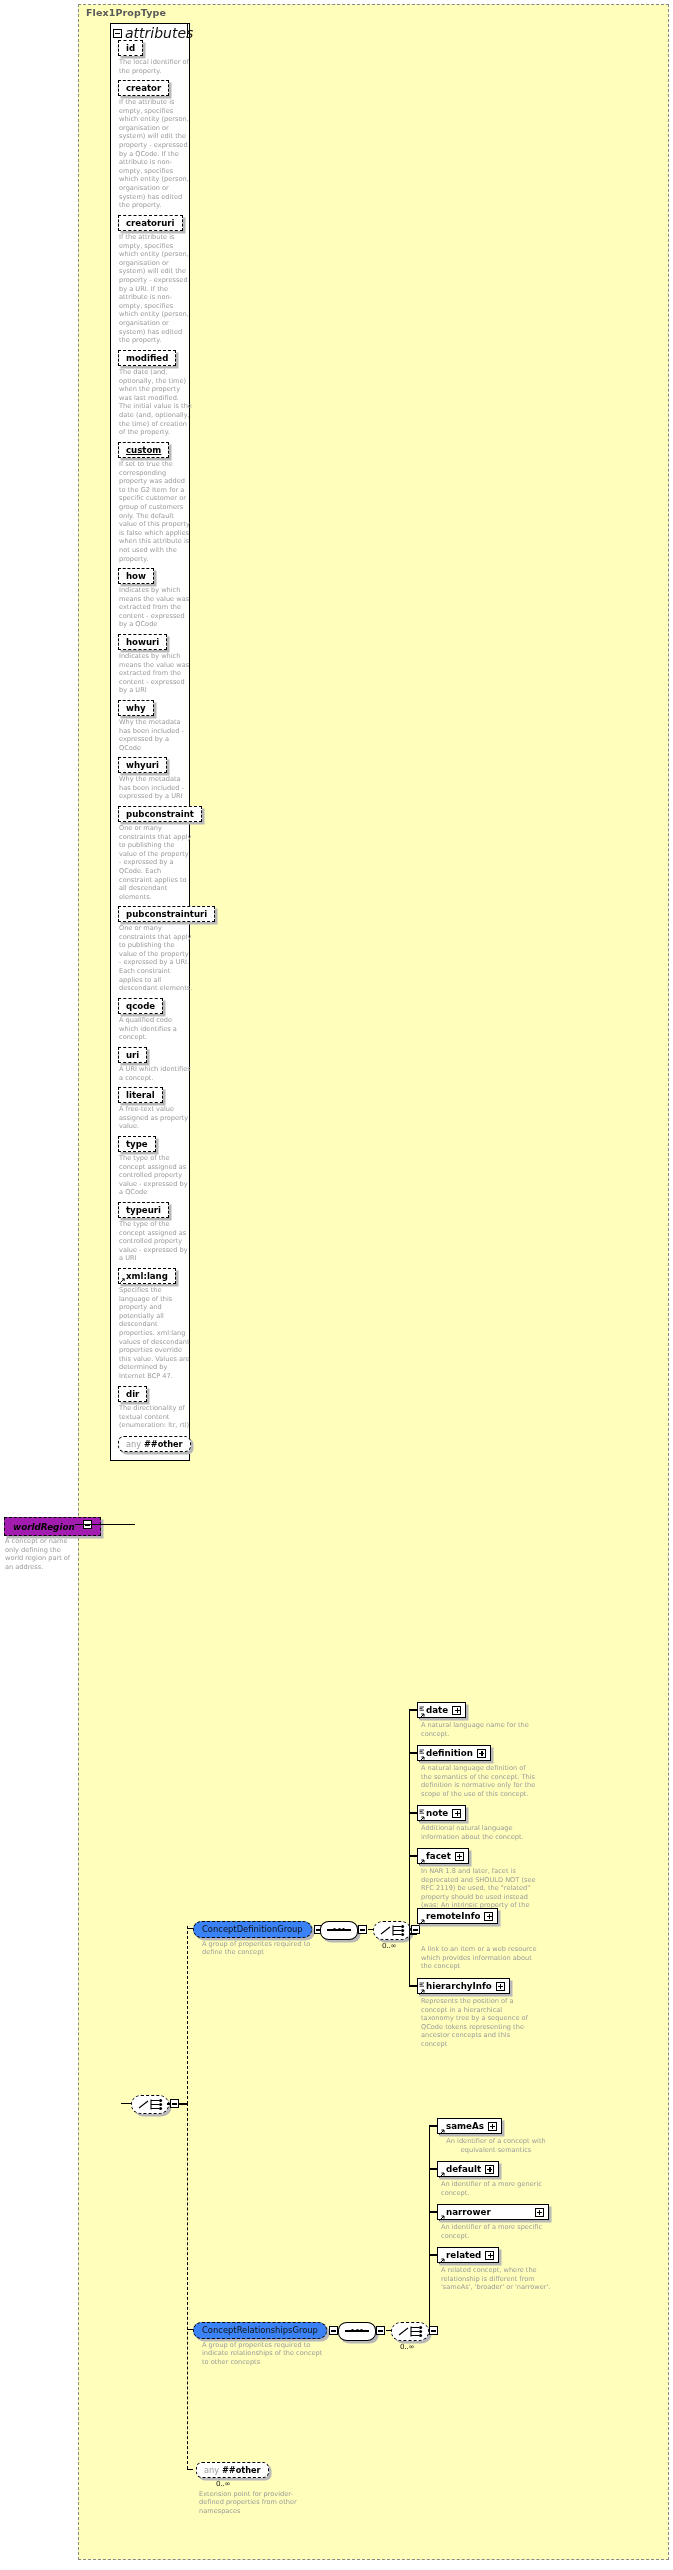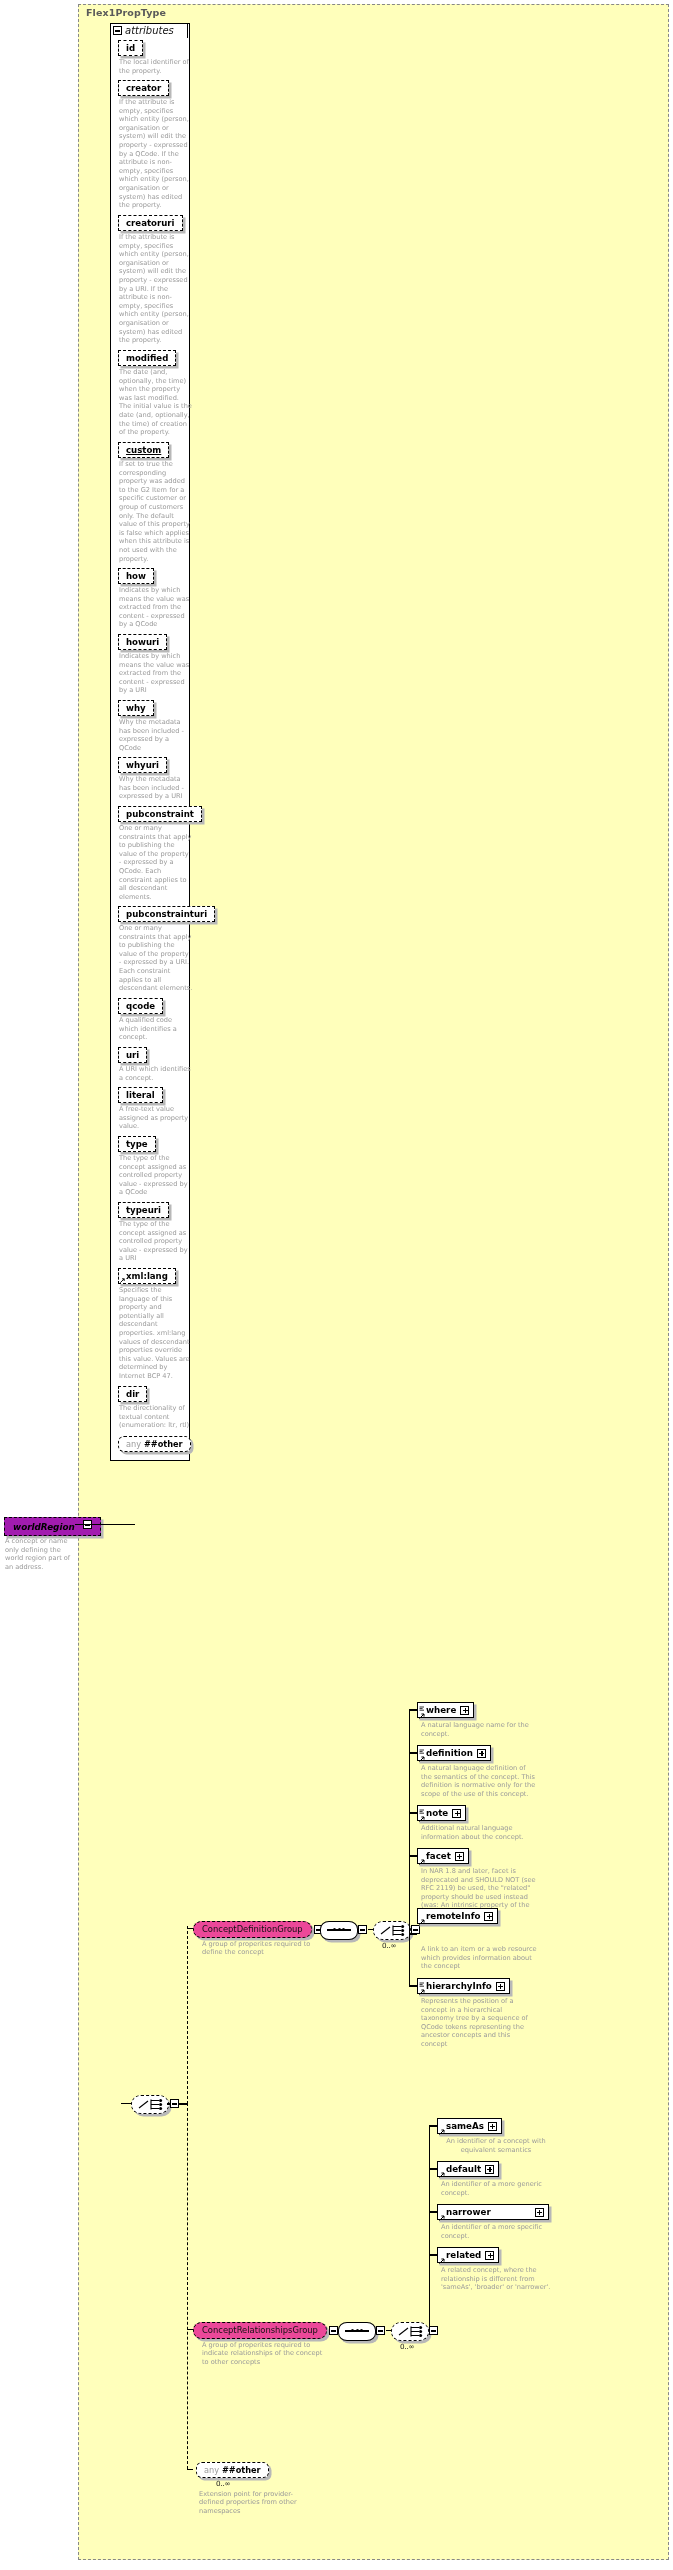--- a/index.html
+++ b/index.html
@@ -26,21 +26,21 @@
     background:#fff;border:1px solid #000;box-sizing:border-box;
   }
   #attr-tab{
     left:110px;top:23px;height:15px;width:78px;
     background:#fff;border:1px solid #000;border-bottom:none;
     box-sizing:border-box;
   }
   #attr-head{
     left:113px;top:25px;display:flex;align-items:center;gap:3px;
   }
-  #attr-head .lbl{font-size:10px;font-style:italic;color:#111;}
+  #attr-head .lbl{font-size:14px;font-style:italic;color:#111;}
 
   
   .exp{
     width:9px;height:9px;border:1.2px solid #000;background:#fff;
     box-sizing:border-box;position:relative;display:inline-block;
     flex:0 0 auto;
   }
   .exp::before{
     content:"";position:absolute;left:1.4px;top:3.4px;width:5px;height:1.2px;background:#000;
   }
@@ -83,21 +83,21 @@
     padding:2px 8px;font-size:8.8px;font-weight:bold;font-style:italic;
     box-shadow:2.5px 2.5px 0 0 #b8b8b8;white-space:nowrap;line-height:11px;
   }
   #root-ann{
     position:absolute;left:5px;top:1537px;width:72px;
     font-size:6.6px;line-height:8.6px;color:#9a9a9a;
   }
 
   
   .group{
-    position:absolute;border:1.3px dashed #000;background:#ec4899;
+    position:absolute;border:1.3px dashed #000;background:#3b82f6;
     border-radius:9px/8px;padding:2px 8px;font-size:8.4px;color:#111;
     box-shadow:2.5px 2.5px 0 0 #b8b8b8;white-space:nowrap;line-height:11px;
   }
   .gann{
     position:absolute;font-size:6.6px;line-height:8.4px;color:#9a9a9a;
   }
 
   
   .seqbox,.chbox{
     position:absolute;width:36px;height:17px;background:#fff;
@@ -247,21 +247,21 @@
     <div class="card" style="left: 382px; top: 1940.5px;">0..∞</div>
     <span class="exp" style="position: absolute; left: 411px; top: 1925px;"></span>
     <div class="ln" style="left: 420.5px; top: 1928.9px; height: 1.2px;"></div>
     <div class="el" style="left: 417px; top: 1702px;">
       <span class="seqmark"><svg width="6" height="6" viewBox="0 0 6 6">
           <path d="M0.5 1 H5 M0.5 2.6 H3.6 M0.5 4.2 H5" stroke="#000" stroke-width="0.8"></path>
         </svg></span>
       <span class="anchor2"><svg width="6" height="6" viewBox="0 0 6 6">
           <path d="M0.4 5.6 L5 1 M5 1 L2.4 1 M5 1 L5 3.6" stroke="#000" stroke-width="1" fill="none"></path>
         </svg></span>
-      <span>where</span>
+      <span>date</span>
       <span class="exp plus"></span>
     </div>
     <div class="ln" style="left: 409px; top: 1709.4px; width: 8px; height: 1.2px;"></div>
     <div class="eann" style="left: 421px; top: 1721px; width: 116px;">A natural language name for the concept.</div>
     <div class="el" style="left: 417px; top: 1745px;">
       <span class="seqmark"><svg width="6" height="6" viewBox="0 0 6 6">
           <path d="M0.5 1 H5 M0.5 2.6 H3.6 M0.5 4.2 H5" stroke="#000" stroke-width="0.8"></path>
         </svg></span>
       <span class="anchor2"><svg width="6" height="6" viewBox="0 0 6 6">
           <path d="M0.4 5.6 L5 1 M5 1 L2.4 1 M5 1 L5 3.6" stroke="#000" stroke-width="1" fill="none"></path>

